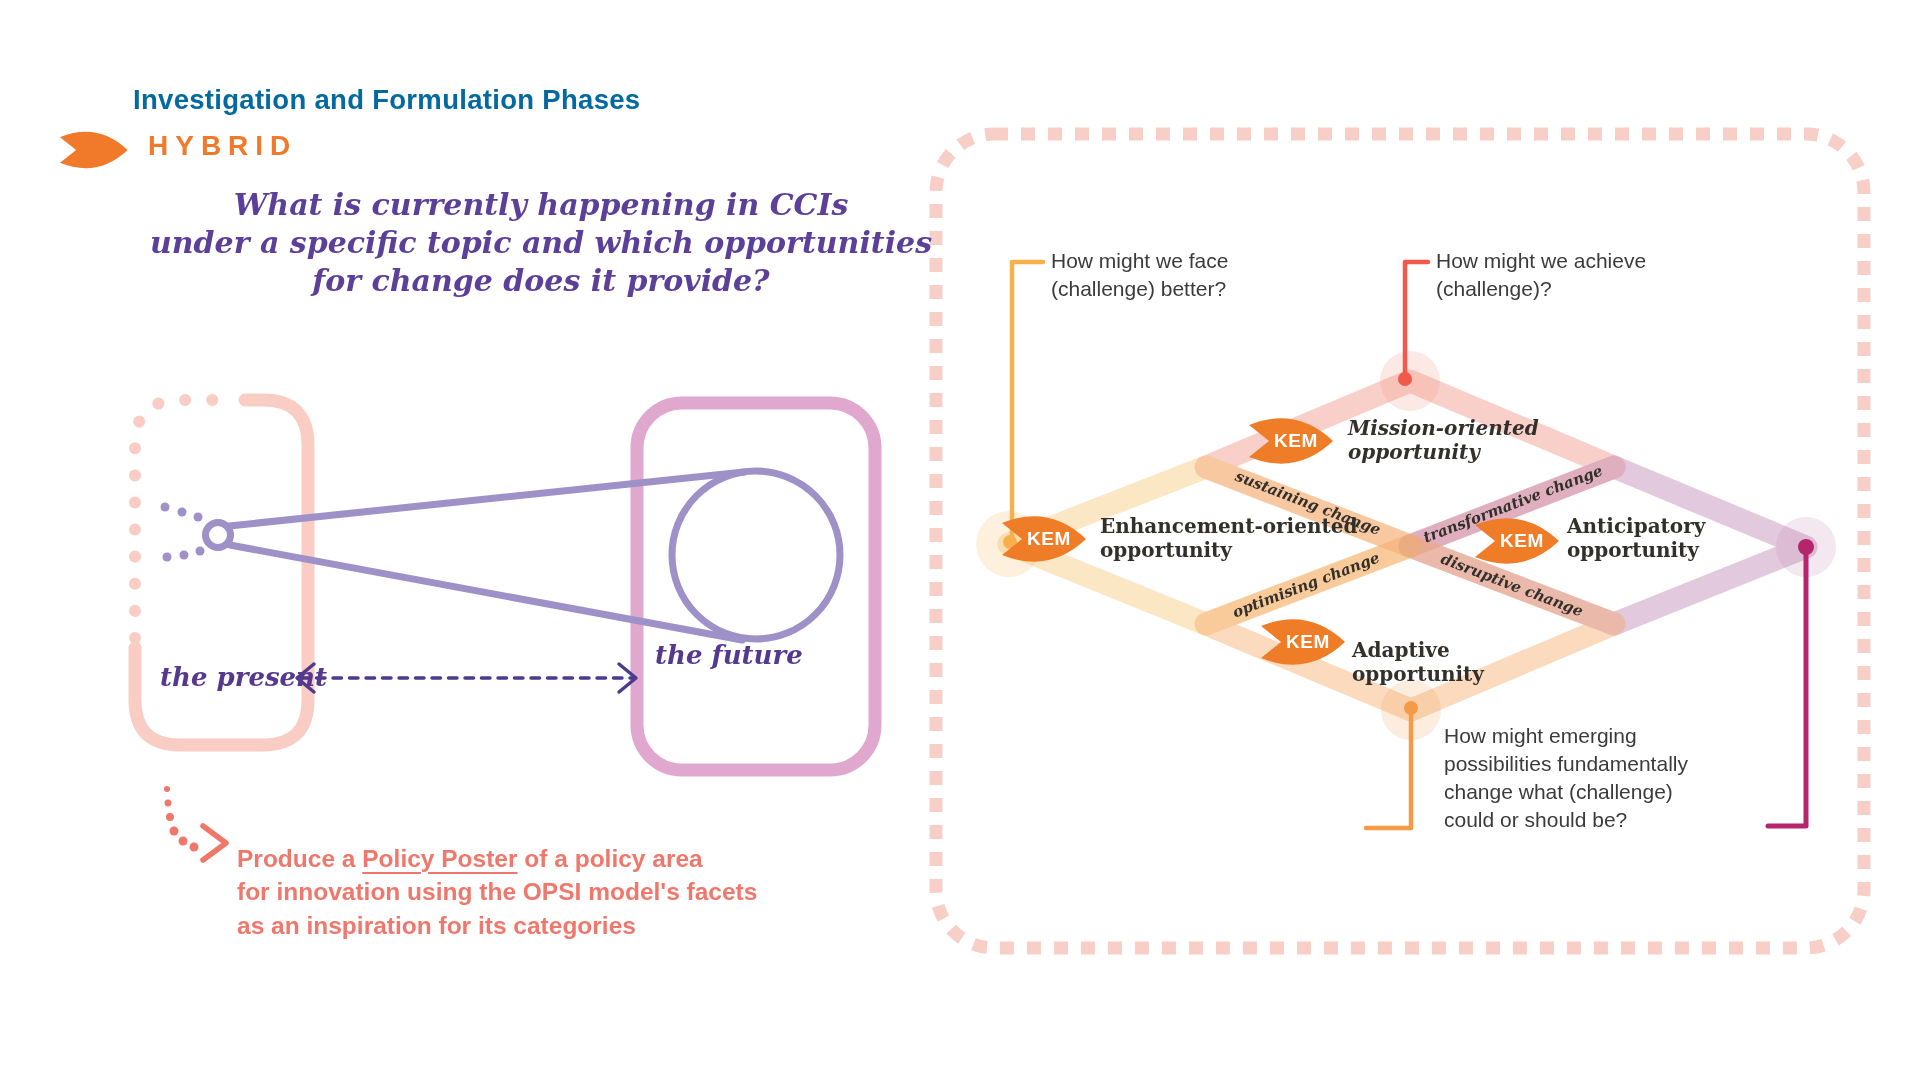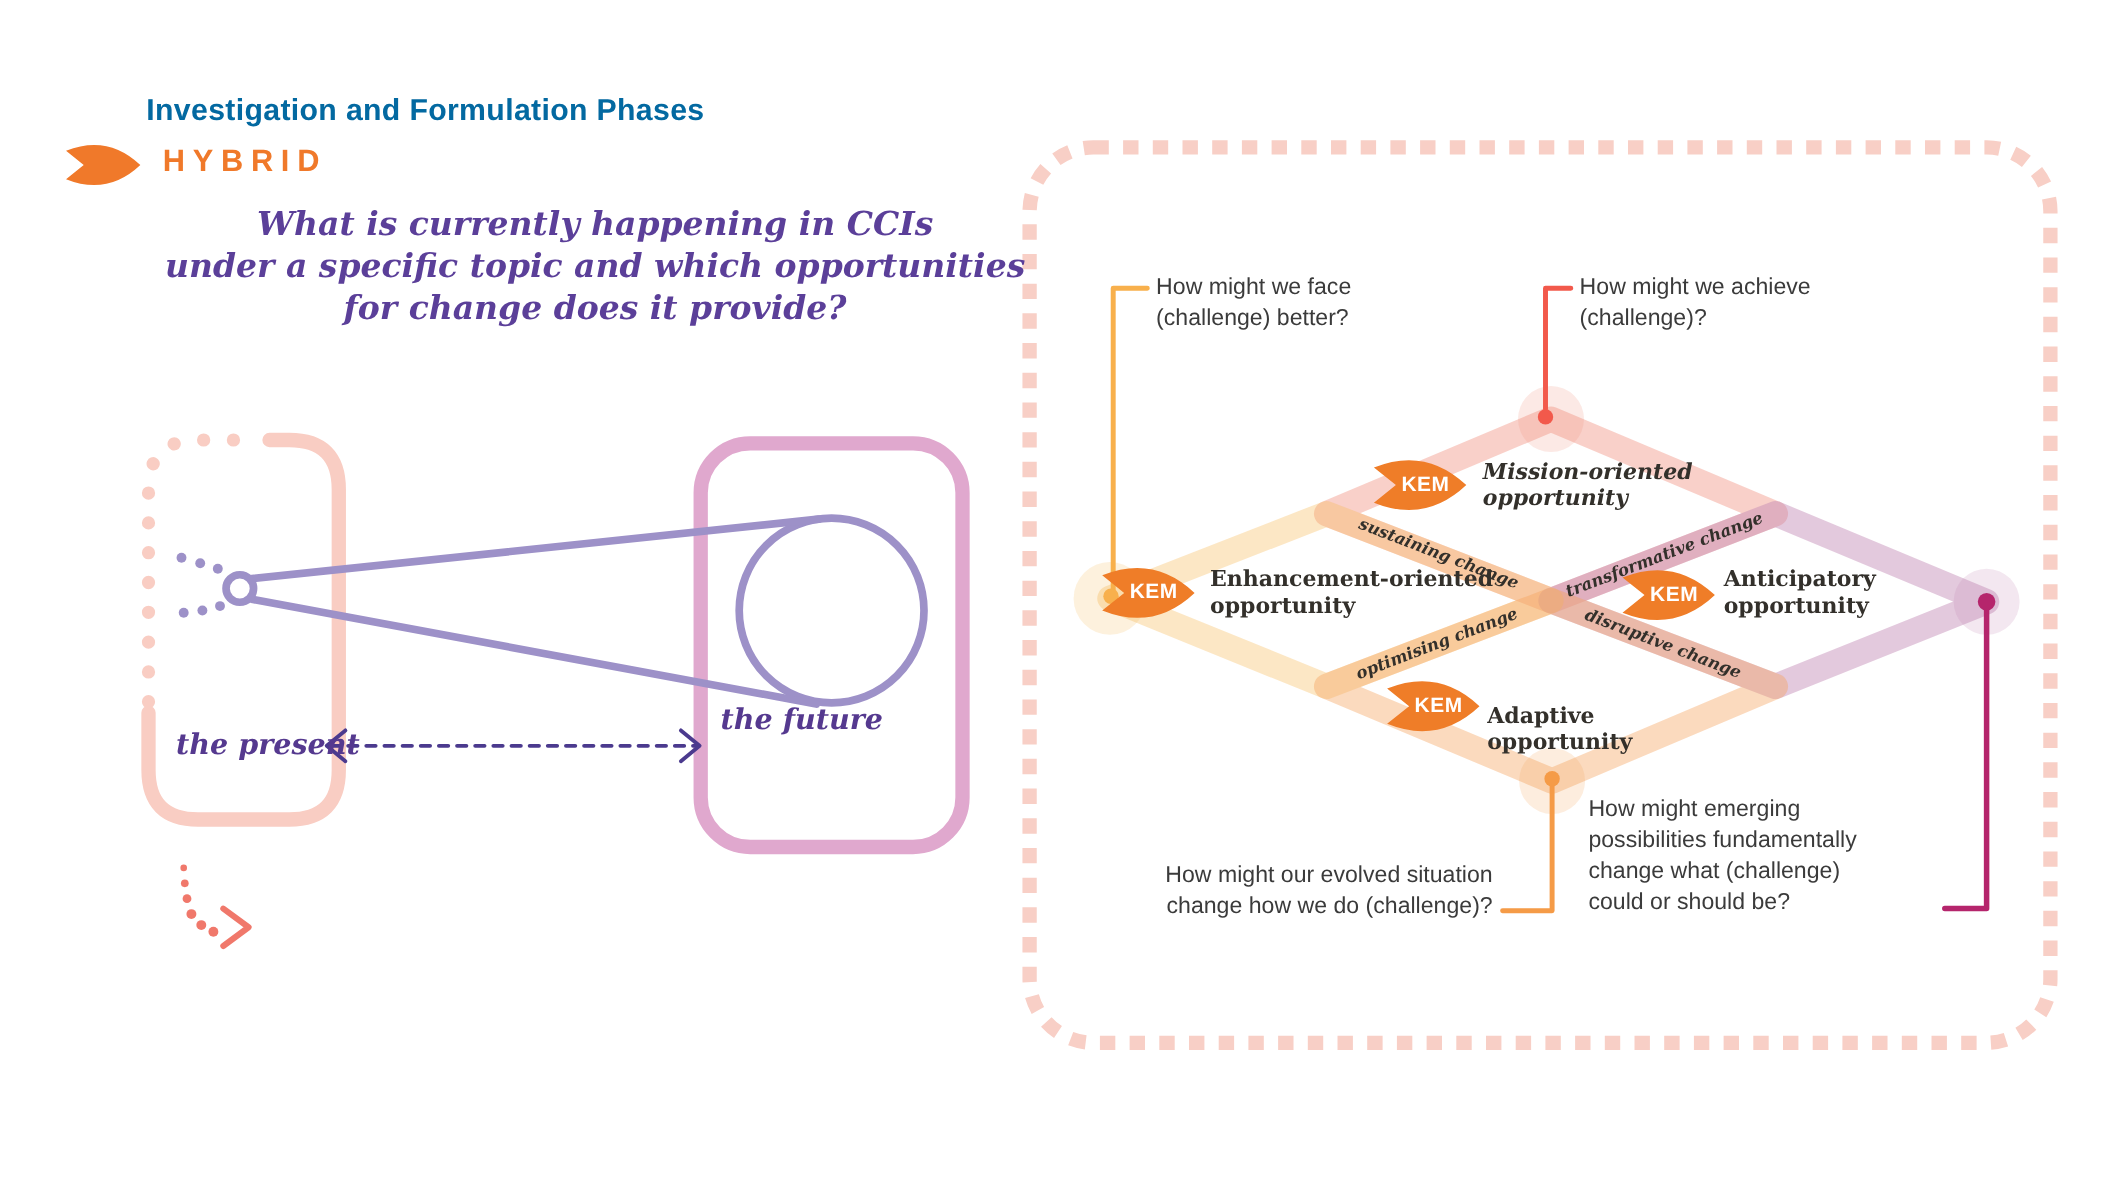--- a/index.html
+++ b/index.html
@@ -139,27 +139,30 @@
   </div>
   <div class="txt hybrid">HYBRID</div>
 
   <div class="txt purple-q">What is currently happening in CCIs
 under a specific  topic and which opportunities
 for change does it provide?</div>
 
   <div class="txt time-label" style="left:160px; top:662px;">the present</div>
   <div class="txt time-label" style="left:655px; top:640px;">the future</div>
 
+  <div class="txt task">
+    <span>Produce a </span><span class="link">Policy Poster</span><span> of a policy area
+for  innovation using the OPSI model's facets
+as an inspiration for its categories</span>
+  </div>
 
   <div class="txt q q1">How might we face
 (challenge) better?</div>
   <div class="txt q q2">How might we achieve
 (challenge)?</div>
-  <div class="txt q q3">How might our evolved situation
-change how we do (challenge)?</div>
   <div class="txt q q4">How might emerging
 possibilities  fundamentally
 change what (challenge)
 could or should be?</div>
 
   <div class="txt opp opp-mission">Mission-oriented
 opportunity</div>
   <div class="txt opp opp-enh">Enhancement-oriented
 opportunity</div>
   <div class="txt opp opp-ant">Anticipatory

